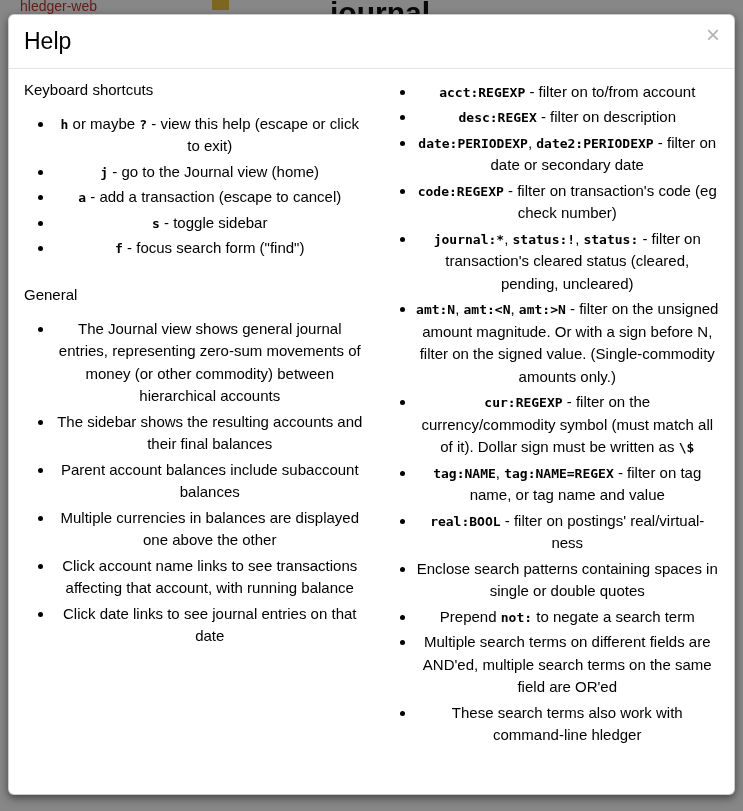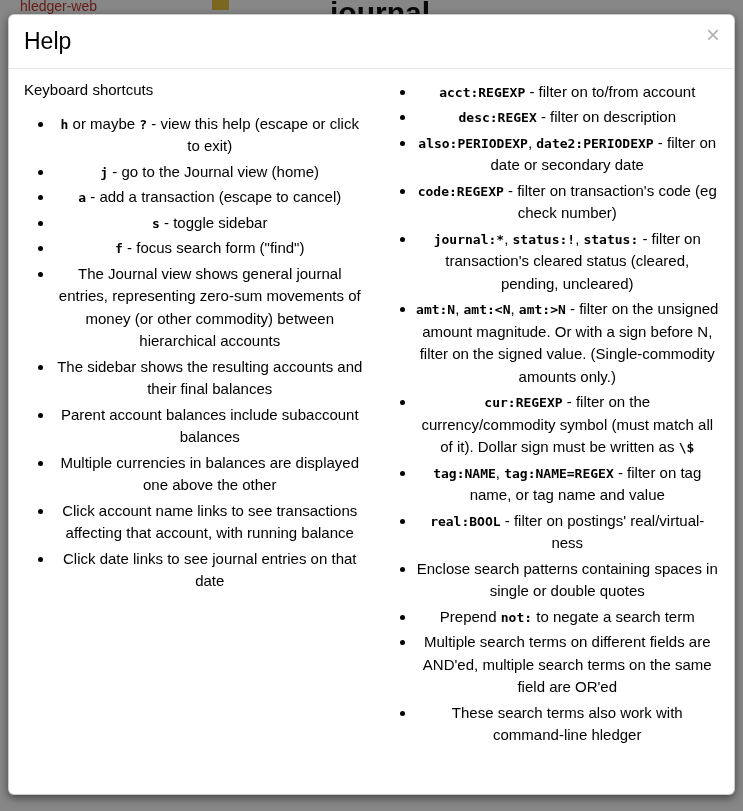--- a/index.html
+++ b/index.html
@@ -86,34 +86,35 @@
   <div class="modal-body">
     <div class="col col-left">
       <div class="section-title">Keyboard shortcuts</div>
       <ul class="help-list">
           <li><code>h</code> or maybe <code>?</code> - view this help (escape or click to exit)</li>
           <li><code>j</code> - go to the Journal view (home)</li>
           <li><code>a</code> - add a transaction (escape to cancel)</li>
           <li><code>s</code> - toggle sidebar</li>
           <li><code>f</code> - focus search form ("find")</li>
         </ul>
+      <div class="section-title mt">General</div>
       <ul class="help-list">
           <li>The Journal view shows general journal entries, representing zero-sum movements of money (or other commodity) between hierarchical accounts</li>
           <li>The sidebar shows the resulting accounts and their final balances</li>
           <li>Parent account balances include subaccount balances</li>
           <li>Multiple currencies in balances are displayed one above the other</li>
           <li>Click account name links to see transactions affecting that account, with running balance</li>
           <li>Click date links to see journal entries on that date</li>
         </ul>
     </div>
     <div class="col col-right">
       <ul class="help-list">
           <li><code>acct:REGEXP</code> - filter on to/from account</li>
           <li><code>desc:REGEX</code> - filter on description</li>
-          <li><code>also:PERIODEXP</code>, <code>date2:PERIODEXP</code> - filter on date or secondary date</li>
+          <li><code>date:PERIODEXP</code>, <code>date2:PERIODEXP</code> - filter on date or secondary date</li>
           <li><code>code:REGEXP</code> - filter on transaction's code (eg check number)</li>
           <li><code>journal:*</code>, <code>status:!</code>, <code>status:</code> - filter on transaction's cleared status (cleared, pending, uncleared)</li>
           <li><code>amt:N</code>, <code>amt:&lt;N</code>, <code>amt:&gt;N</code> - filter on the unsigned amount magnitude. Or with a sign before N, filter on the signed value. (Single-commodity amounts only.)</li>
           <li><code>cur:REGEXP</code> - filter on the currency/commodity symbol (must match all of it). Dollar sign must be written as <code>\$</code></li>
           <li><code>tag:NAME</code>, <code>tag:NAME=REGEX</code> - filter on tag name, or tag name and value</li>
           <li><code>real:BOOL</code> - filter on postings' real/virtual-ness</li>
           <li>Enclose search patterns containing spaces in single or double quotes</li>
           <li>Prepend <code>not:</code> to negate a search term</li>
           <li>Multiple search terms on different fields are AND'ed, multiple search terms on the same field are OR'ed</li>
           <li>These search terms also work with command-line hledger</li>

